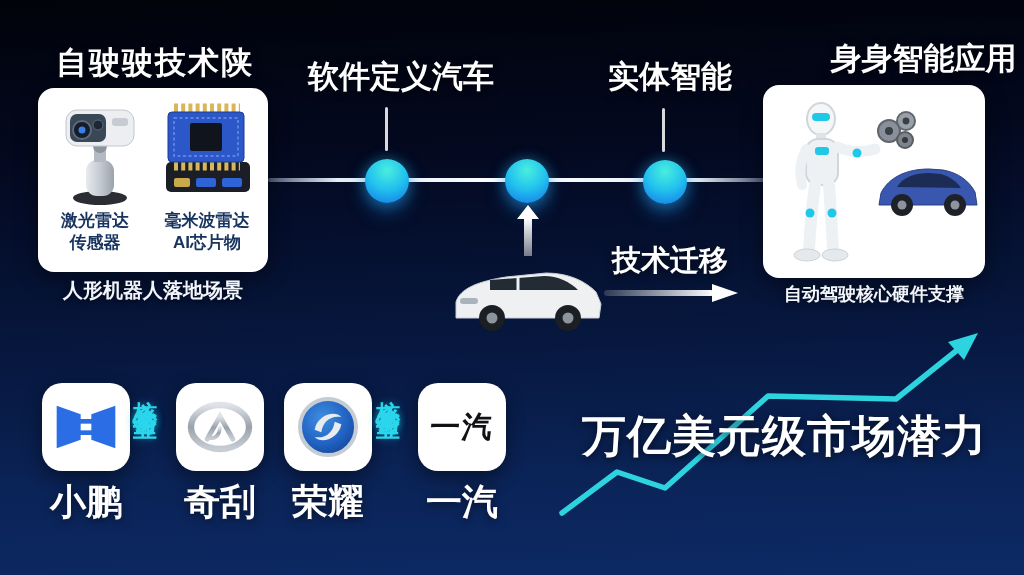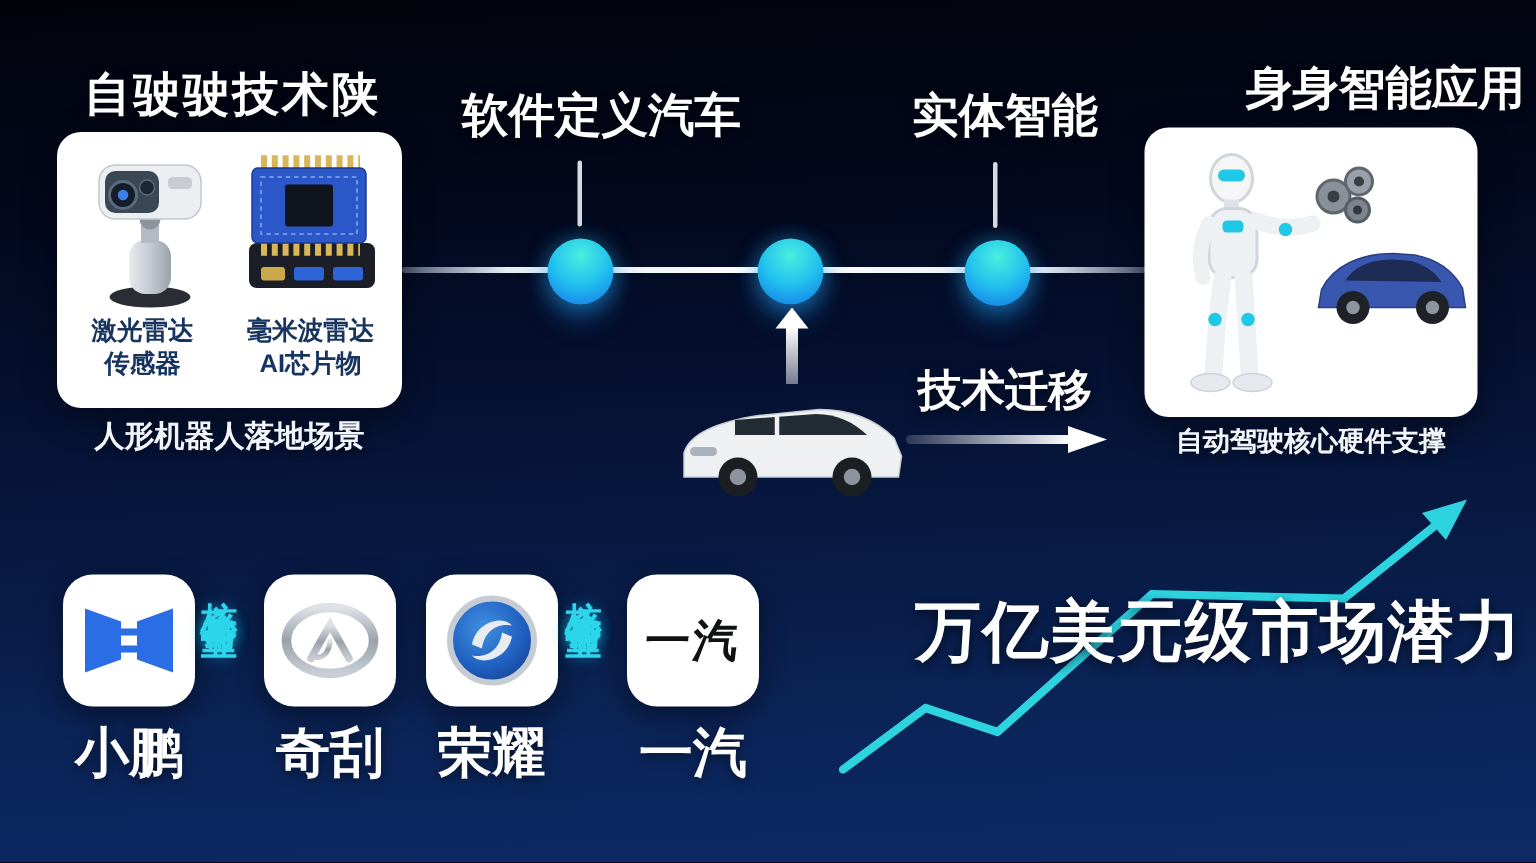--- a/index.html
+++ b/index.html
@@ -214,15 +214,15 @@
   </div>
 
   <div class="vnote" style="left:133px;top:381px;height:158px;">核心参与企业</div>
   <div class="vnote" style="left:376px;top:381px;height:158px;">核心参与企业</div>
 
   <div class="tile-label" style="left:26px;top:478px;">小鹏</div>
   <div class="tile-label" style="left:160px;top:478px;">奇刮</div>
   <div class="tile-label" style="left:268px;top:478px;">荣耀</div>
   <div class="tile-label" style="left:402px;top:478px;">一汽</div>
 
-  <div class="abs ttl" style="left:582px;top:392px;font-size:44px;letter-spacing:1px;margin-left:28px;">万亿美元级市场潜力</div>
+  <div class="abs ttl" style="left:582px;top:407px;font-size:44px;letter-spacing:1px;">万亿美元级市场潜力</div>
 
 </div>
 
 </body></html>

